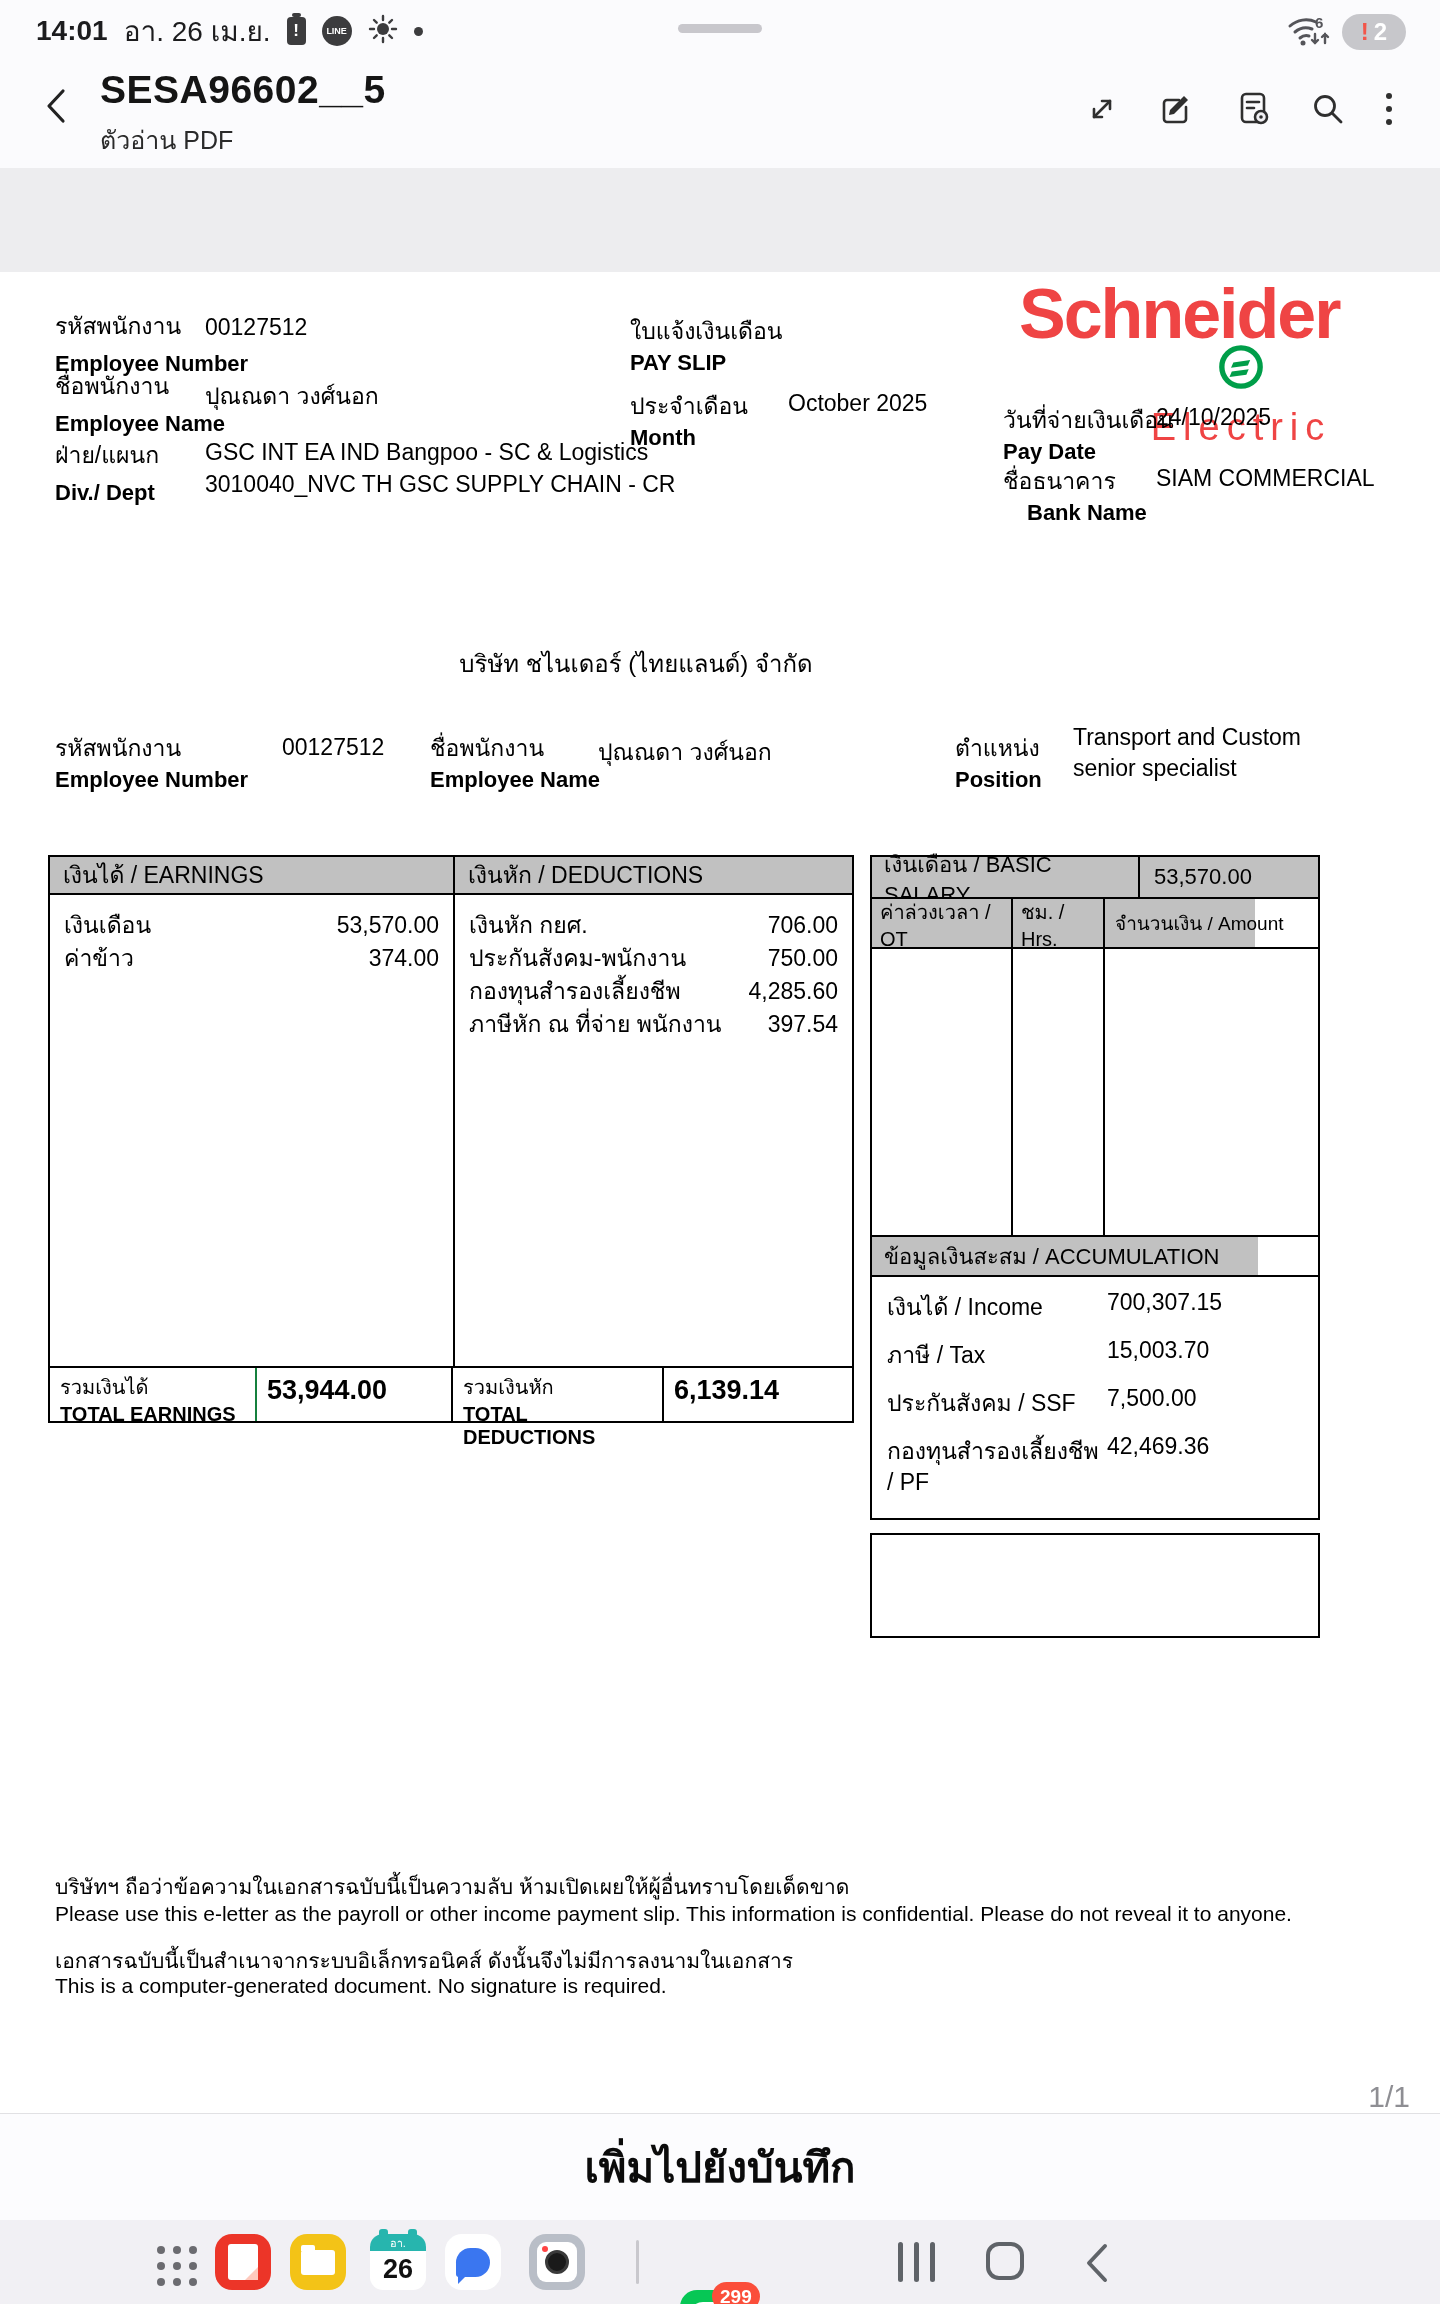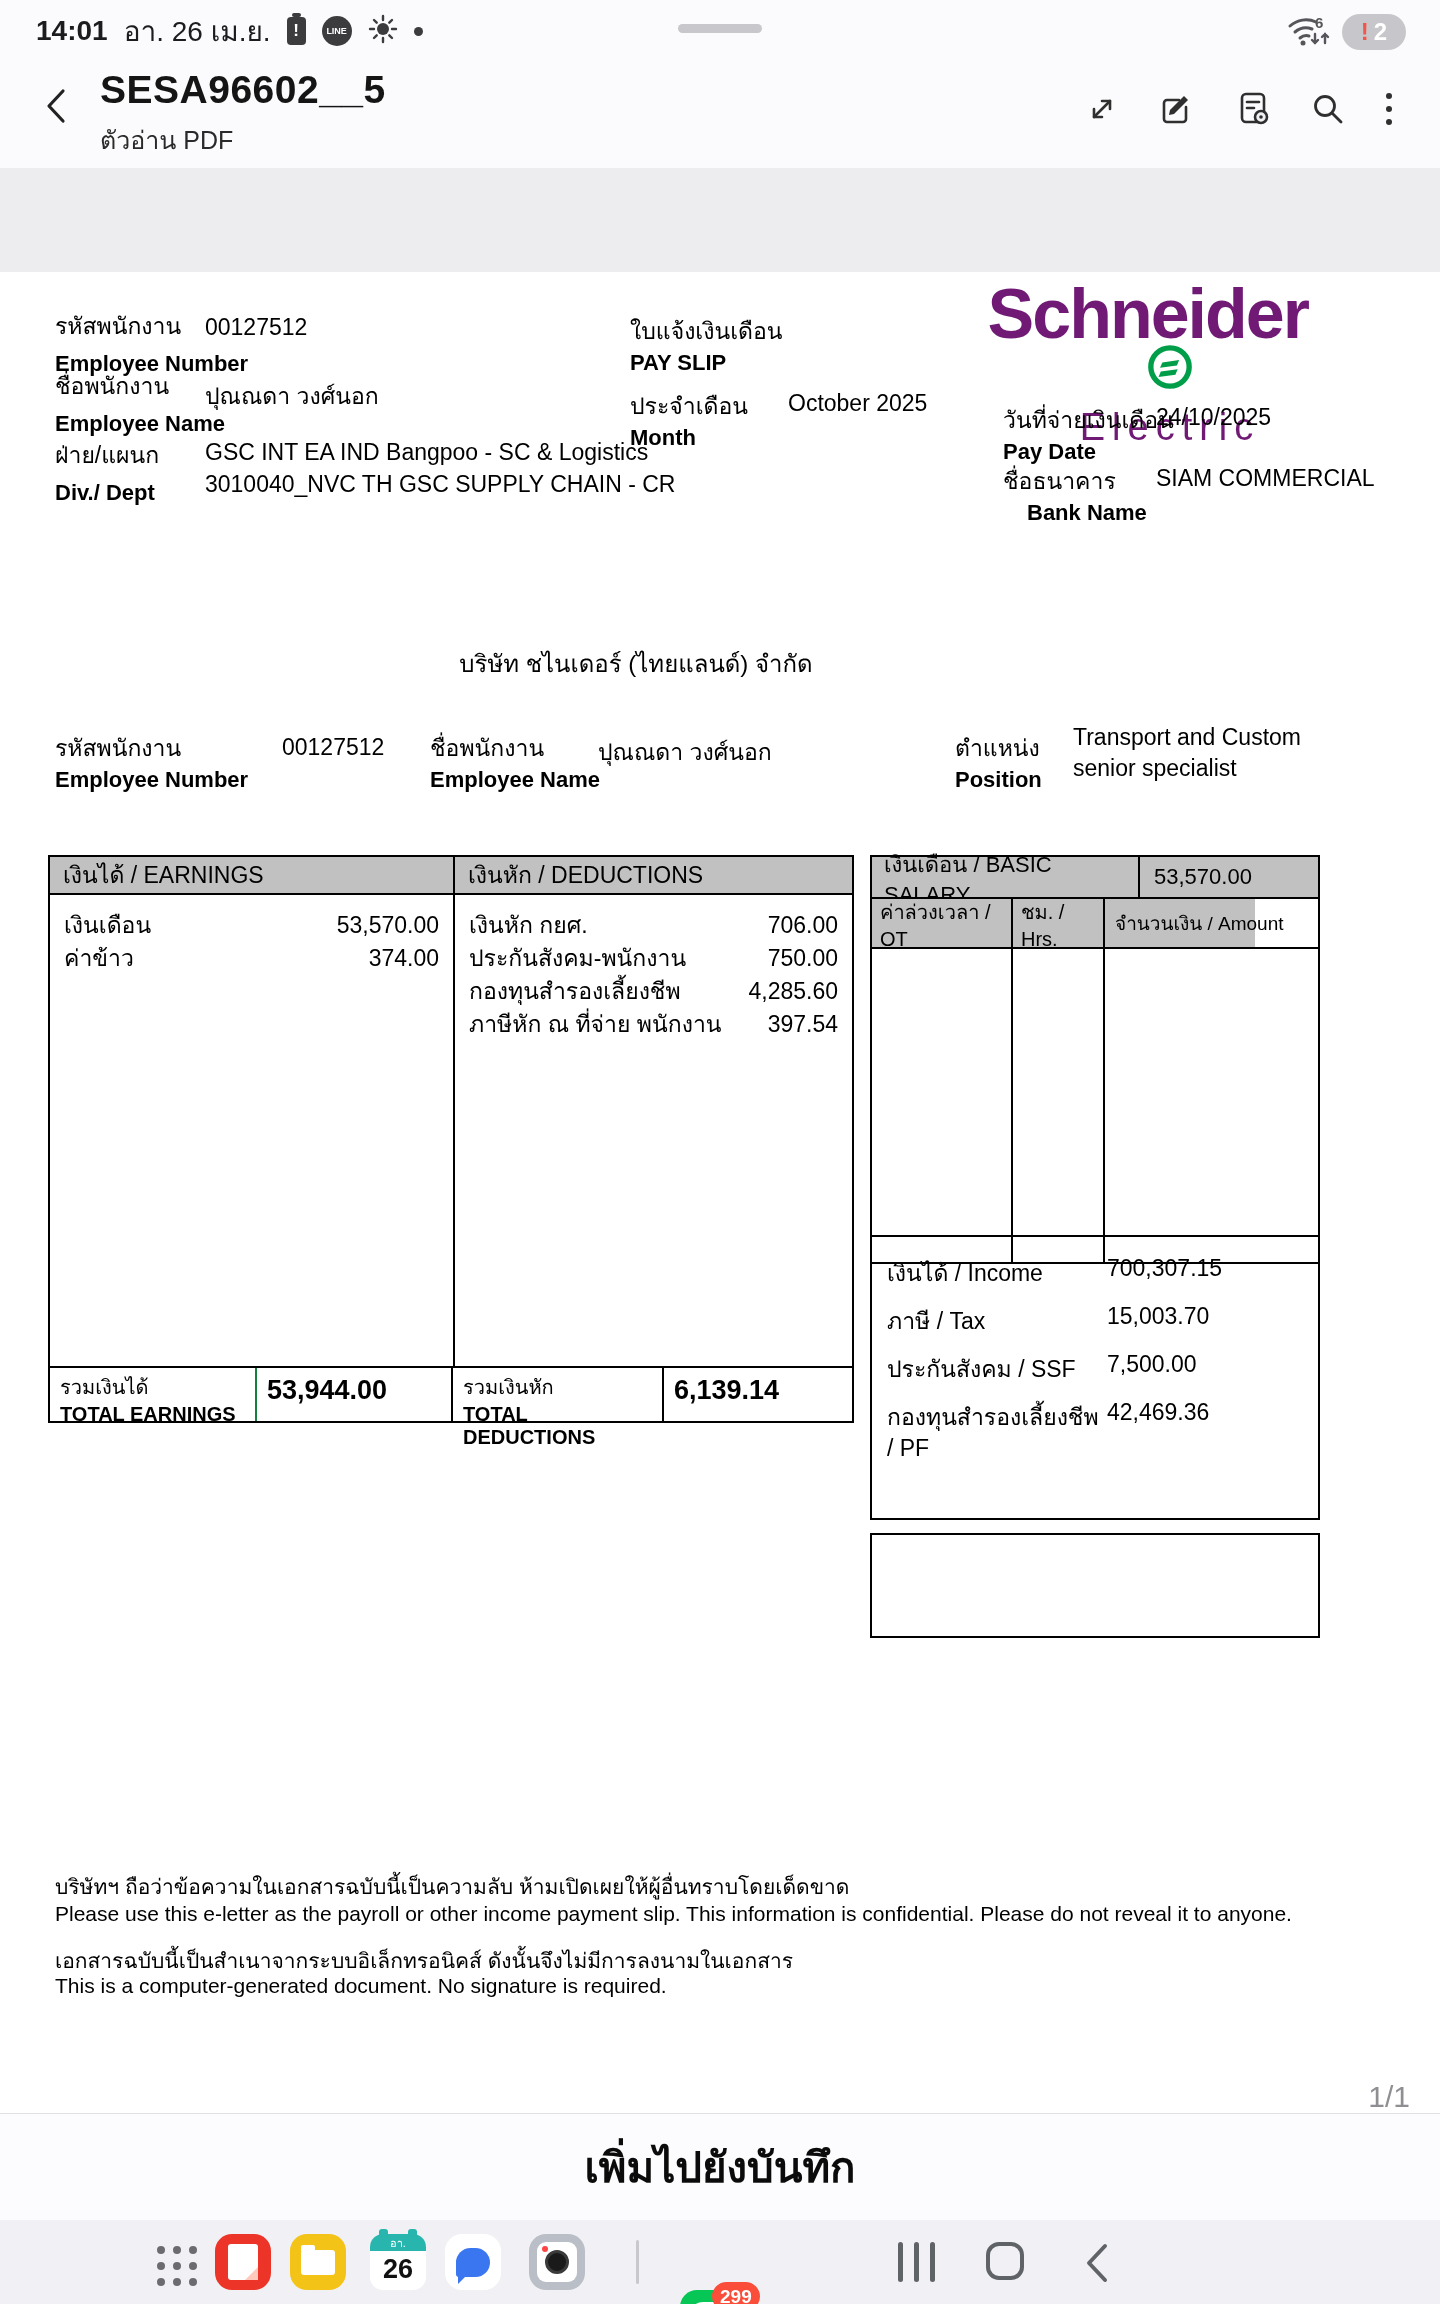--- a/index.html
+++ b/index.html
@@ -42,21 +42,21 @@
   .pdf-page { position:absolute; left:0; top:272px; width:1440px; height:1841px; background:#ffffff; color:#000; }
   .page-ind { position:absolute; right:30px; top:1808px; font-size:30px; color:#8e8e93; }
 
   .th-lbl { font-size:23px; }
   .en-lbl { font-size:22px; font-weight:bold; margin-top:7px; }
   .val { font-size:23px; }
 
   .company { position:absolute; left:0; top:372px; width:1272px; text-align:center; font-size:24px; }
 
   
-  .se-logo { position:absolute; left:948px; top:10px; width:360px; color:#701a75;text-align:right; }
+  .se-logo { position:absolute; left:1019px; top:10px; width:360px; color:#ef4444; }
   .se-name { font-size:70px; font-weight:bold; letter-spacing:-2px; line-height:64px; }
   .se-sub { display:flex; align-items:center; gap:12px; margin-left:84px; margin-top:-2px;flex-direction:column; }
   .se-sub .word { font-size:38px; letter-spacing:7px; font-weight:500; }
 
   
   .main-table { position:absolute; left:48px; top:583px; width:806px; height:568px; border:2px solid #000; display:flex; flex-direction:column; }
   .mt-header { display:flex; height:42px; border-bottom:2px solid #000; background:#c1c1c1; }
   .mt-header .c1 { width:405px; border-right:2px solid #000; }
   .mt-header .c2 { flex:1; }
   .mt-header div { display:flex; align-items:center; padding-left:13px; font-size:23px; }
@@ -359,20 +359,21 @@
         </div>
     </div>
     <div class="rt-body">
       <div class="b1"></div>
         <div class="b2"></div>
         <div class="b3"></div>
     </div>
   </div>
 
   <div class="rt-acc">
+    <div class="acc-header">ข้อมูลเงินสะสม / ACCUMULATION</div>
     <div class="acc-row">
       <span class="al">เงินได้ / Income</span>
       <span>700,307.15</span>
     </div>
     <div class="acc-row">
       <span class="al">ภาษี / Tax</span>
       <span>15,003.70</span>
     </div>
     <div class="acc-row">
       <span class="al">ประกันสังคม / SSF</span>

